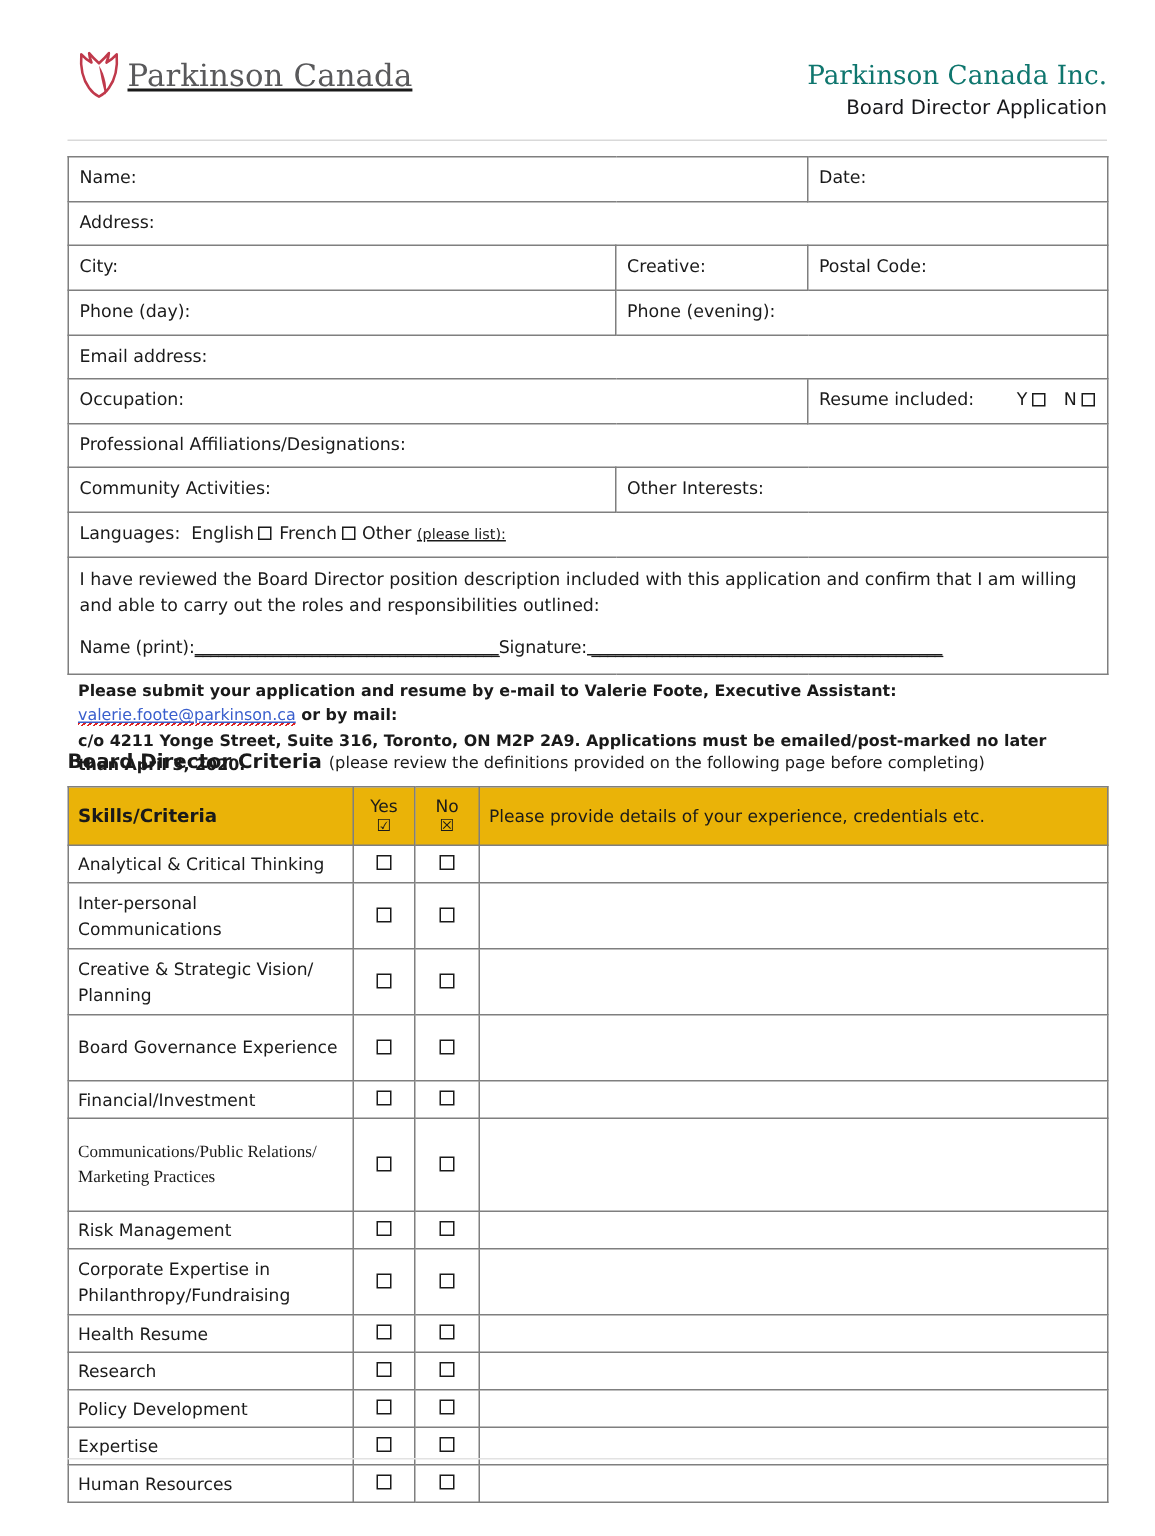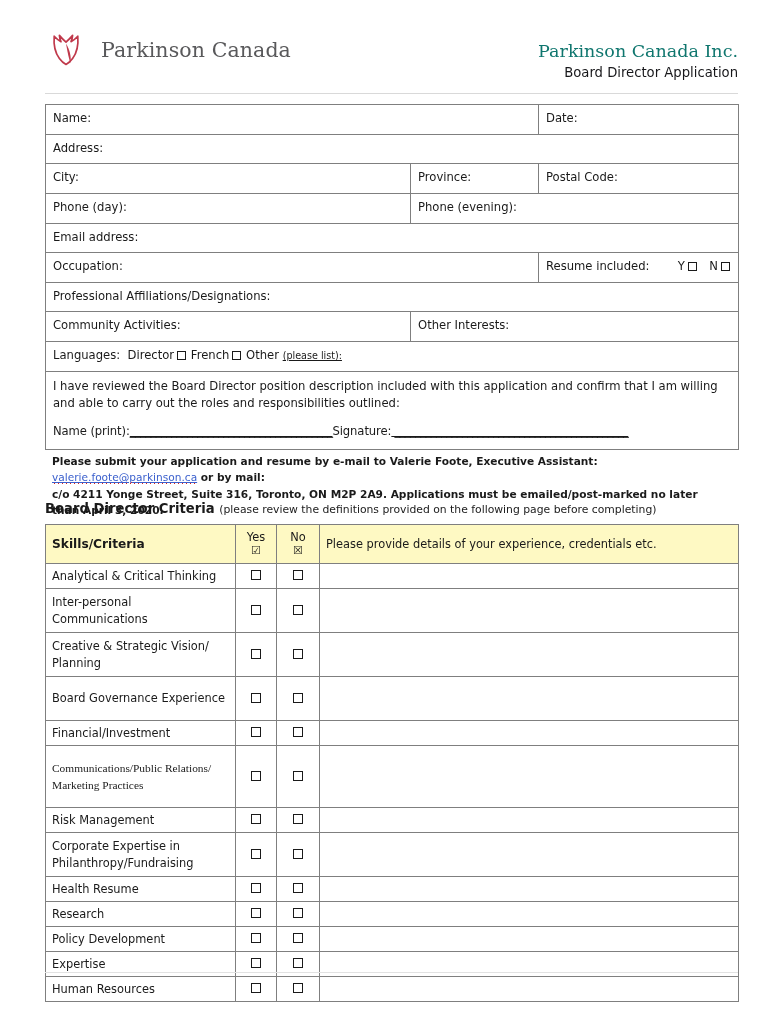--- a/index.html
+++ b/index.html
@@ -28,21 +28,22 @@
     top: 28px;
     width: 693px;
     height: 62px;
   }
   .brand {
     position: absolute;
     left: 6px;
     top: 6px;
     display: flex;
     align-items: center;
-    gap: 20px;
+    gap: 4px;
+    text-decoration: underline;
   }
   .logo-mark {
     width: 30px;
     height: 32px;
     display: block;
   }
   .brand-text {
     font-family: "DejaVu Serif", "Liberation Serif", serif;
     font-size: 20.5px;
     color: #59595b;
@@ -189,21 +190,21 @@
   }
   .criteria-table th,
   .criteria-table td {
     border: 1px solid #7f7f7f;
     font-size: 11.4px;
     color: #1a1a1a;
     vertical-align: middle;
     padding: 2px 6px;
   }
   .criteria-table thead th {
-    background: #fef9c3;
+    background: #eab308;
     font-weight: normal;
     height: 34px;
   }
   .th-skills {
     text-align: left;
     font-weight: bold !important;
     font-size: 12.2px !important;
   }
   .th-yn {
     text-align: center;
@@ -282,21 +283,21 @@
     <tbody>
       <tr>
         <td class="cell-label tall" colspan="2">Name:</td>
         <td class="cell-label tall">Date:</td>
       </tr>
       <tr>
         <td class="cell-label tall" colspan="3">Address:</td>
       </tr>
       <tr>
         <td class="cell-label tall">City:</td>
-        <td class="cell-label tall">Province:</td>
+        <td class="cell-label tall">Creative:</td>
         <td class="cell-label tall">Postal Code:</td>
       </tr>
       <tr>
         <td class="cell-label tall" style="width:365px">Phone (day):</td>
         <td class="cell-label tall" colspan="2">Phone (evening):</td>
       </tr>
       <tr>
         <td class="cell-label tall" colspan="3">Email address:</td>
       </tr>
       <tr>
@@ -311,21 +312,21 @@
       <tr>
         <td class="cell-label tall" colspan="3">Professional Affiliations/Designations:</td>
       </tr>
       <tr>
         <td class="cell-label tall">Community Activities:</td>
         <td class="cell-label tall" colspan="2">Other Interests:</td>
       </tr>
       <tr>
         <td class="tall" colspan="3">
           <span>Languages:</span>&nbsp;
-          <span>Director</span><span class="chk"></span>
+          <span>English</span><span class="chk"></span>
           <span>French</span><span class="chk"></span>
           <span>Other</span>
           <span class="small-note">(please list):</span>
         </td>
       </tr>
       <tr>
         <td colspan="3" style="padding-bottom:10px">
           <div class="attest">I have reviewed the Board Director position description included with this application and confirm that I am willing and able to carry out the roles and responsibilities outlined:</div>
           <div class="sig-line">
             <span>Name (print):</span><span class="u">_______________________________________</span><span>Signature:</span><span class="u">&nbsp;_____________________________________________</span>

